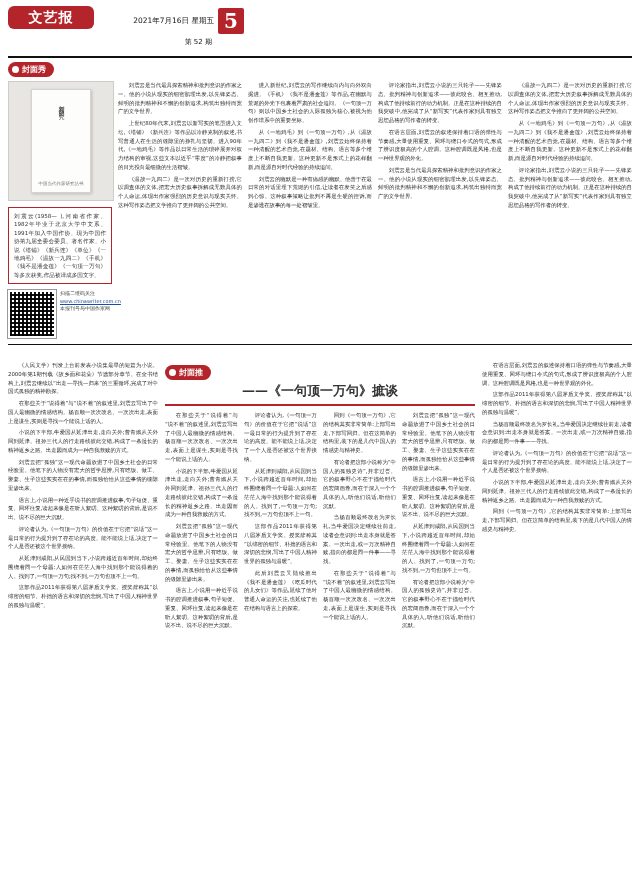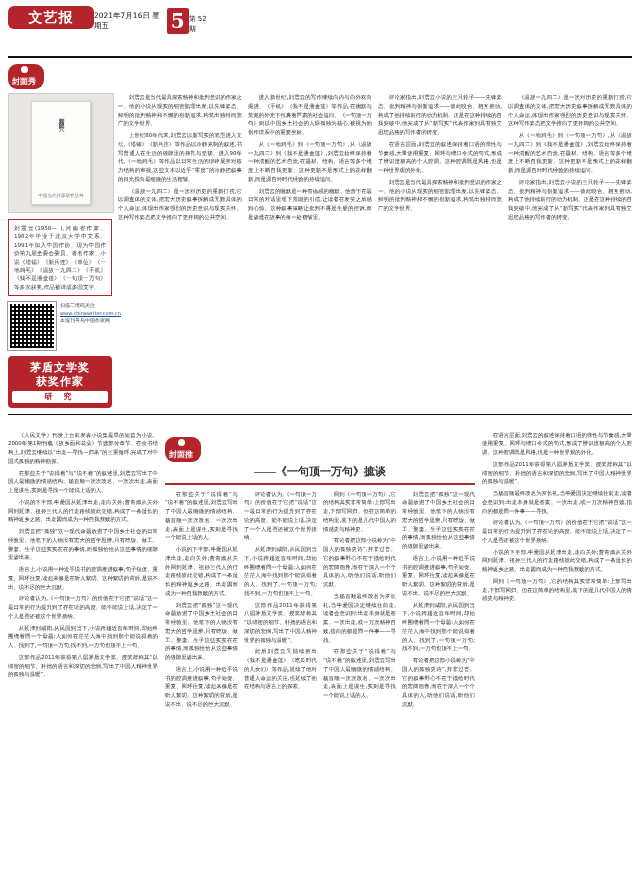--- a/index.html
+++ b/index.html
@@ -21,34 +21,34 @@
     font-weight:bold;font-size:14px;line-height:1.05;text-align:center;
     padding:4px 2px;letter-spacing:1px;border-radius:6px;
   }
   .masthead-mid{flex:1;display:flex;flex-direction:column;align-items:center;position:relative;}
   .credits{font-size:5px;color:#333;letter-spacing:.5px;margin-top:2px;text-align:left;width:100%;padding-left:4px;}
   .paper-title{
     font-family:"DejaVu Serif","Liberation Serif",serif;
     font-weight:bold;font-size:34px;letter-spacing:4px;line-height:1;
     margin-top:-4px;color:#000;
   }
-  .masthead-right{width:150px;flex:0 0 150px;display:flex;align-items:flex-end;font-size:7px;}
+  .masthead-right{width:150px;flex:0 0 150px;display:flex;flex-direction:column;align-items:flex-end;font-size:7px;}
   .date-row{display:flex;align-items:center;gap:4px;margin-top:2px;}
   .date-txt{font-size:7.5px;color:#111;}
   .page-num{
     background:#b3242b;color:#fff;font-family:"DejaVu Serif","Liberation Serif",serif;
     font-weight:bold;font-size:20px;width:26px;height:26px;line-height:26px;text-align:center;border-radius:2px;
   }
   .issue{font-size:7px;margin-top:3px;color:#111;margin-right:32px;}
 
   
   .sec-tag{
     display:inline-flex;align-items:center;gap:3px;
     background:#b3242b;color:#fff;font-size:8px;font-weight:bold;
-    padding:2px 8px 2px 4px;border-radius:9px;margin:4px 0 2px 0;flex-direction:column;
+    padding:2px 8px 2px 4px;border-radius:9px;margin:4px 0 2px 0;
   }
   .sec-tag .dot{width:7px;height:7px;border-radius:50%;background:#fff;display:inline-block;}
 
   
   .top-area{display:flex;gap:6px;margin-top:2px;}
   .col-left-img{width:104px;flex:0 0 104px;}
   .top-main{flex:1;}
   .headline{
     color:#b3242b;font-family:"DejaVu Serif","Liberation Serif",serif;font-weight:bold;
     font-size:20px;letter-spacing:1px;line-height:1.15;margin:2px 0 0 0;
@@ -129,21 +129,21 @@
 
   
   .divider{height:1px;background:#111;margin:6px 0 4px 0;}
   .low-wrap{display:flex;gap:7px;margin-top:16px;}
   .low-left{width:150px;flex:0 0 150px;}
   .low-mid{flex:1;}
   .low-head{
     color:#b3242b;font-family:"DejaVu Serif","Liberation Serif",serif;font-weight:bold;
     font-size:19px;letter-spacing:1px;text-align:center;margin:4px 0 2px 0;
   }
-  .low-sub{font-size:11px;color:#333;text-align:center;font-weight:bold;margin-bottom:4px;font-family:Liberation Serif, serif;}
+  .low-sub{font-size:13px;color:#333;text-align:center;font-weight:bold;margin-bottom:4px;}
 
   .redline{height:2px;background:#b3242b;margin:3px 0 5px;}
 </style>
 </head>
 <body>
 
 <div class="page">
 
   
   <div class="masthead">
@@ -181,25 +181,20 @@
 
       <div class="qr-wrap">
         <div class="qr"></div>
         <div class="qr-txt">
           <div>扫描二维码关注</div>
           <div class="u">www.chinawriter.com.cn</div>
           <div>本报刊号与中国作家网</div>
         </div>
       </div>
 
-      <div class="badge">
-        <div class="b1">茅盾文学奖</div>
-        <div class="b2">获奖作家</div>
-        <div class="b3">研  究</div>
-      </div>
     </div>
 
     <div class="top-main">
 
       <div class="cols">
         <div class="tcol">
             <div class="ftext">
           <p>刘震云是当代最具探索精神和批判意识的作家之一。他的小说从现实的细密肌理出发,以先锋姿态、鲜明的批判精神和不懈的创新追求,构筑出独特而宽广的文学世界。</p>
           <p>上世纪80年代末,刘震云以新写实的笔墨进入文坛,《塔铺》《新兵连》等作品以冷静克制的叙述,书写普通人在生活的缝隙里的挣扎与坚韧。进入90年代,《一地鸡毛》等作品以日常生活的琐碎展开对权力结构的审视,这些文本以近乎“零度”的冷静把叙事的目光投向最细微的生活褶皱。</p>
           <p>《温故一九四二》是一次对历史的重新打捞,它以调查体的文体,把宏大历史叙事拆解成无数具体的个人命运,体现出作家强烈的历史意识与现实关怀。这种写作姿态把文学推向了更开阔的公共空间。</p>

